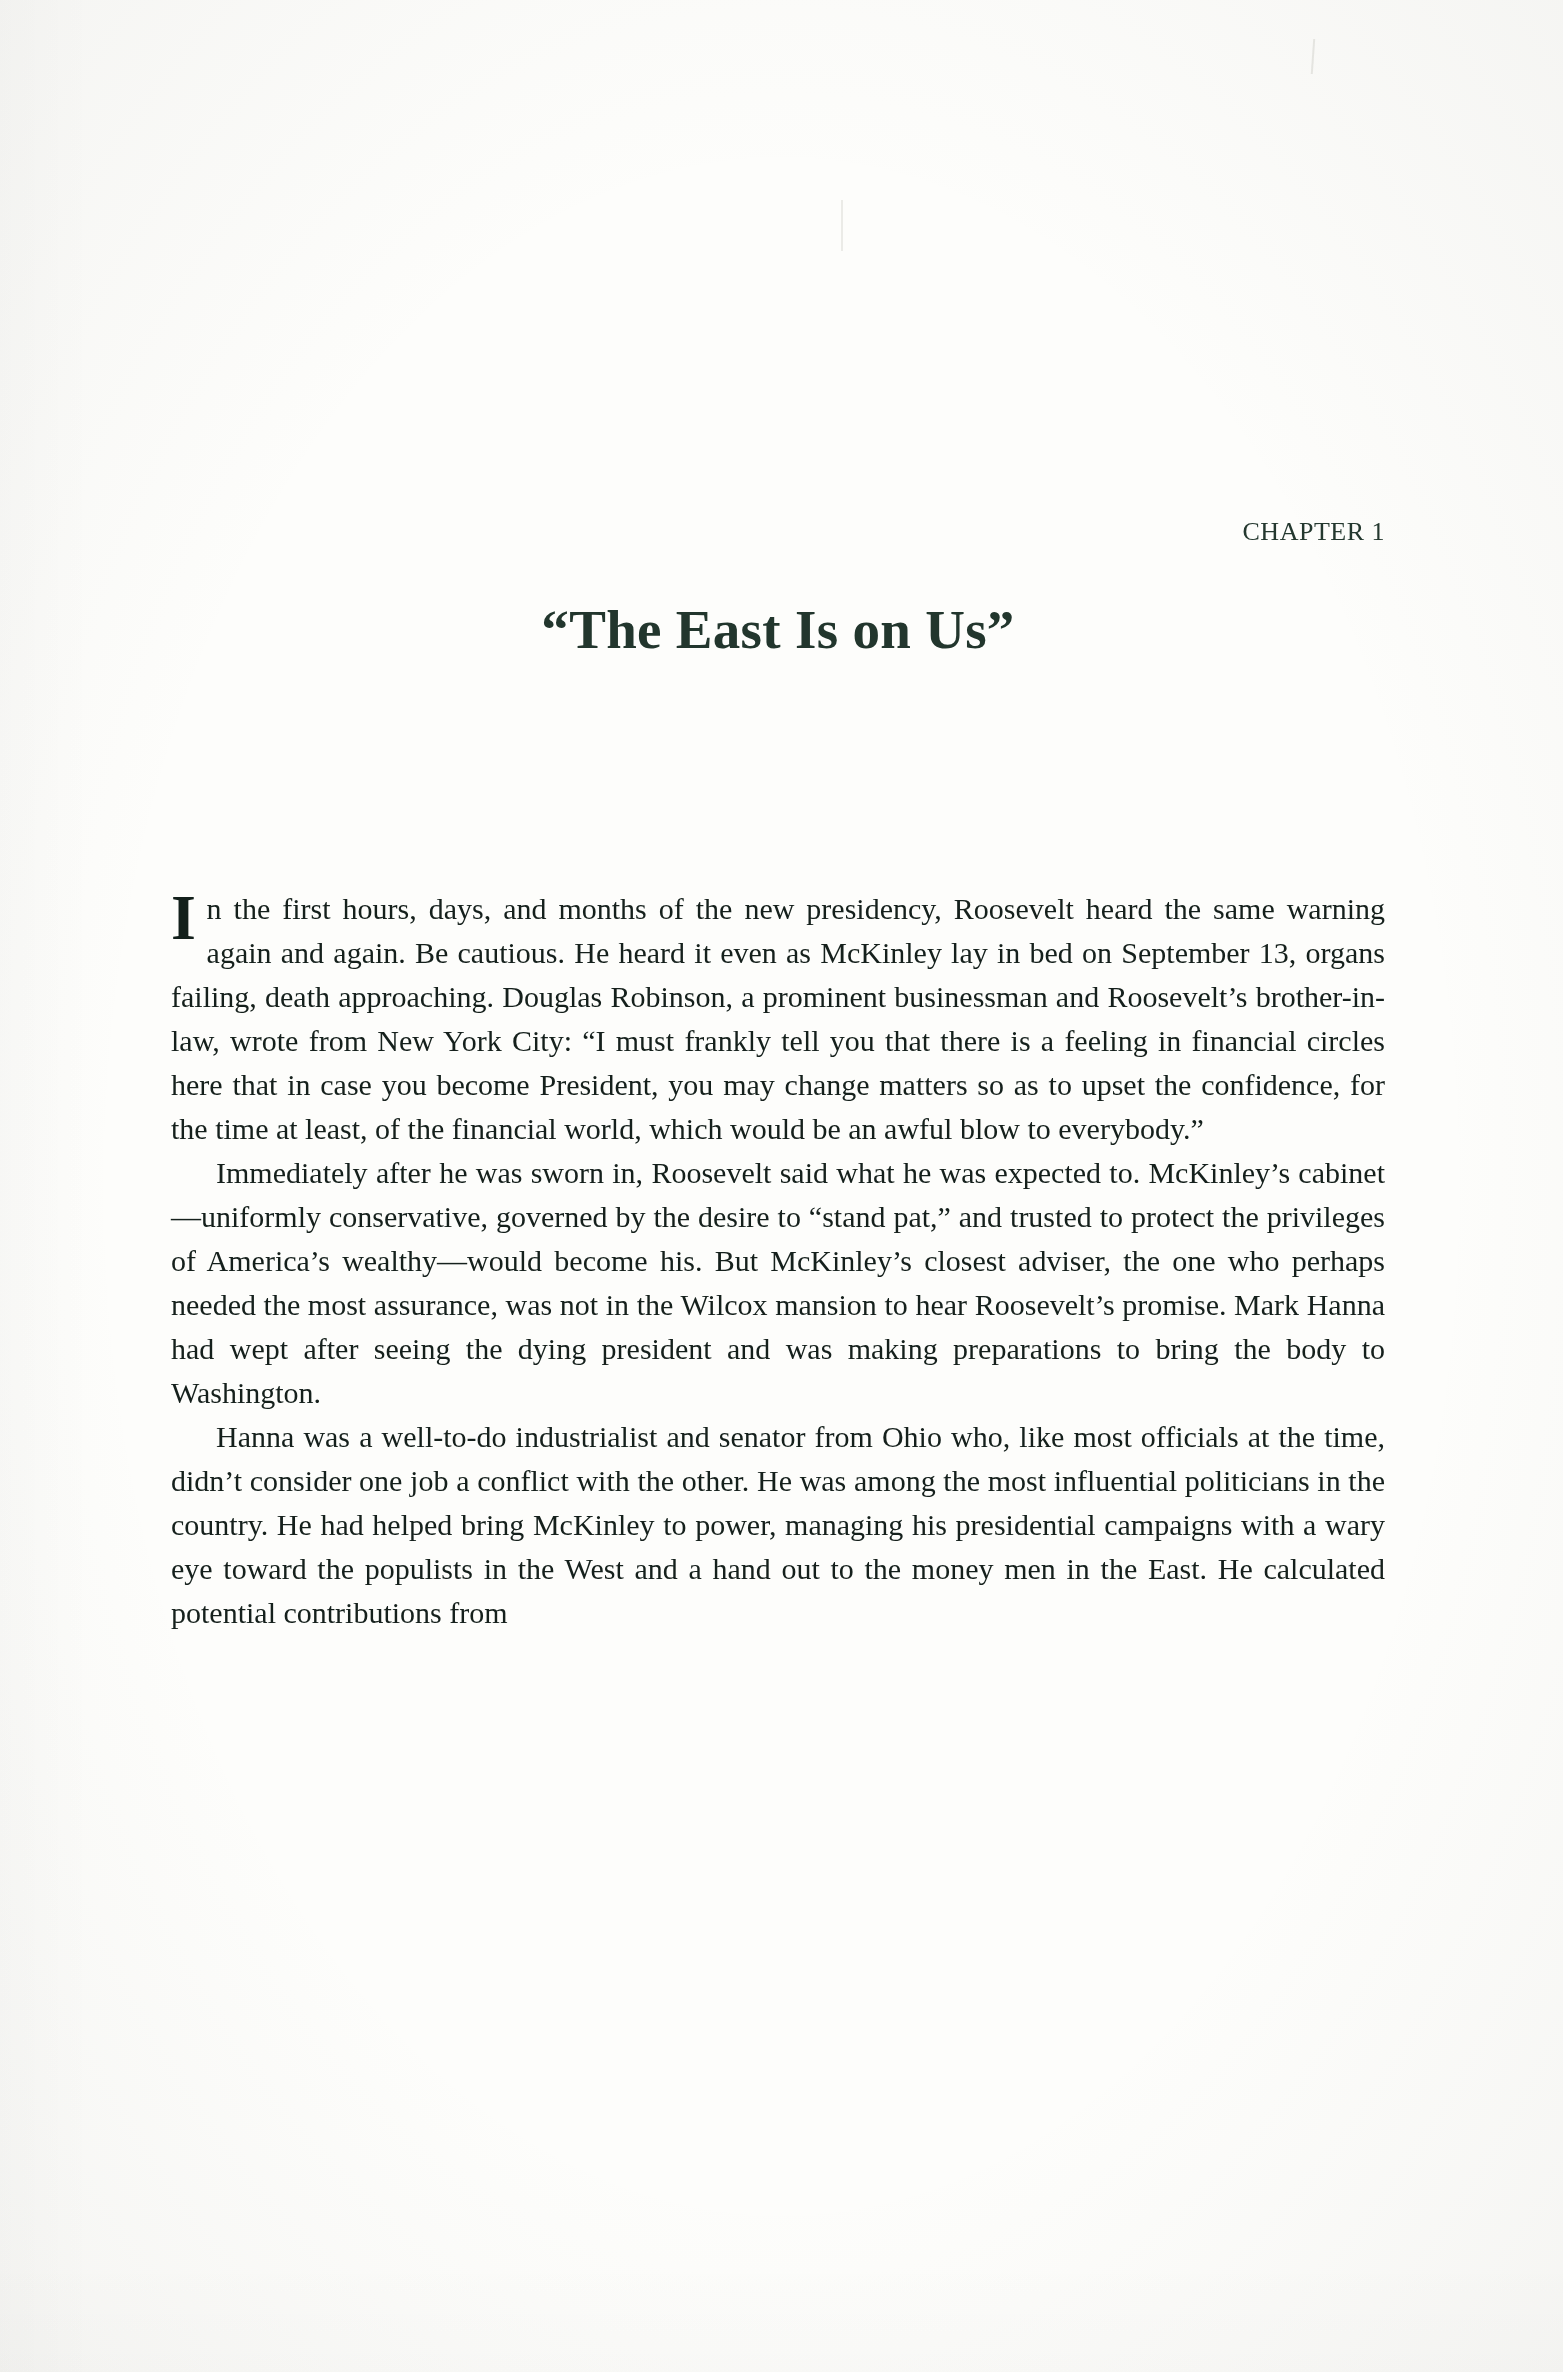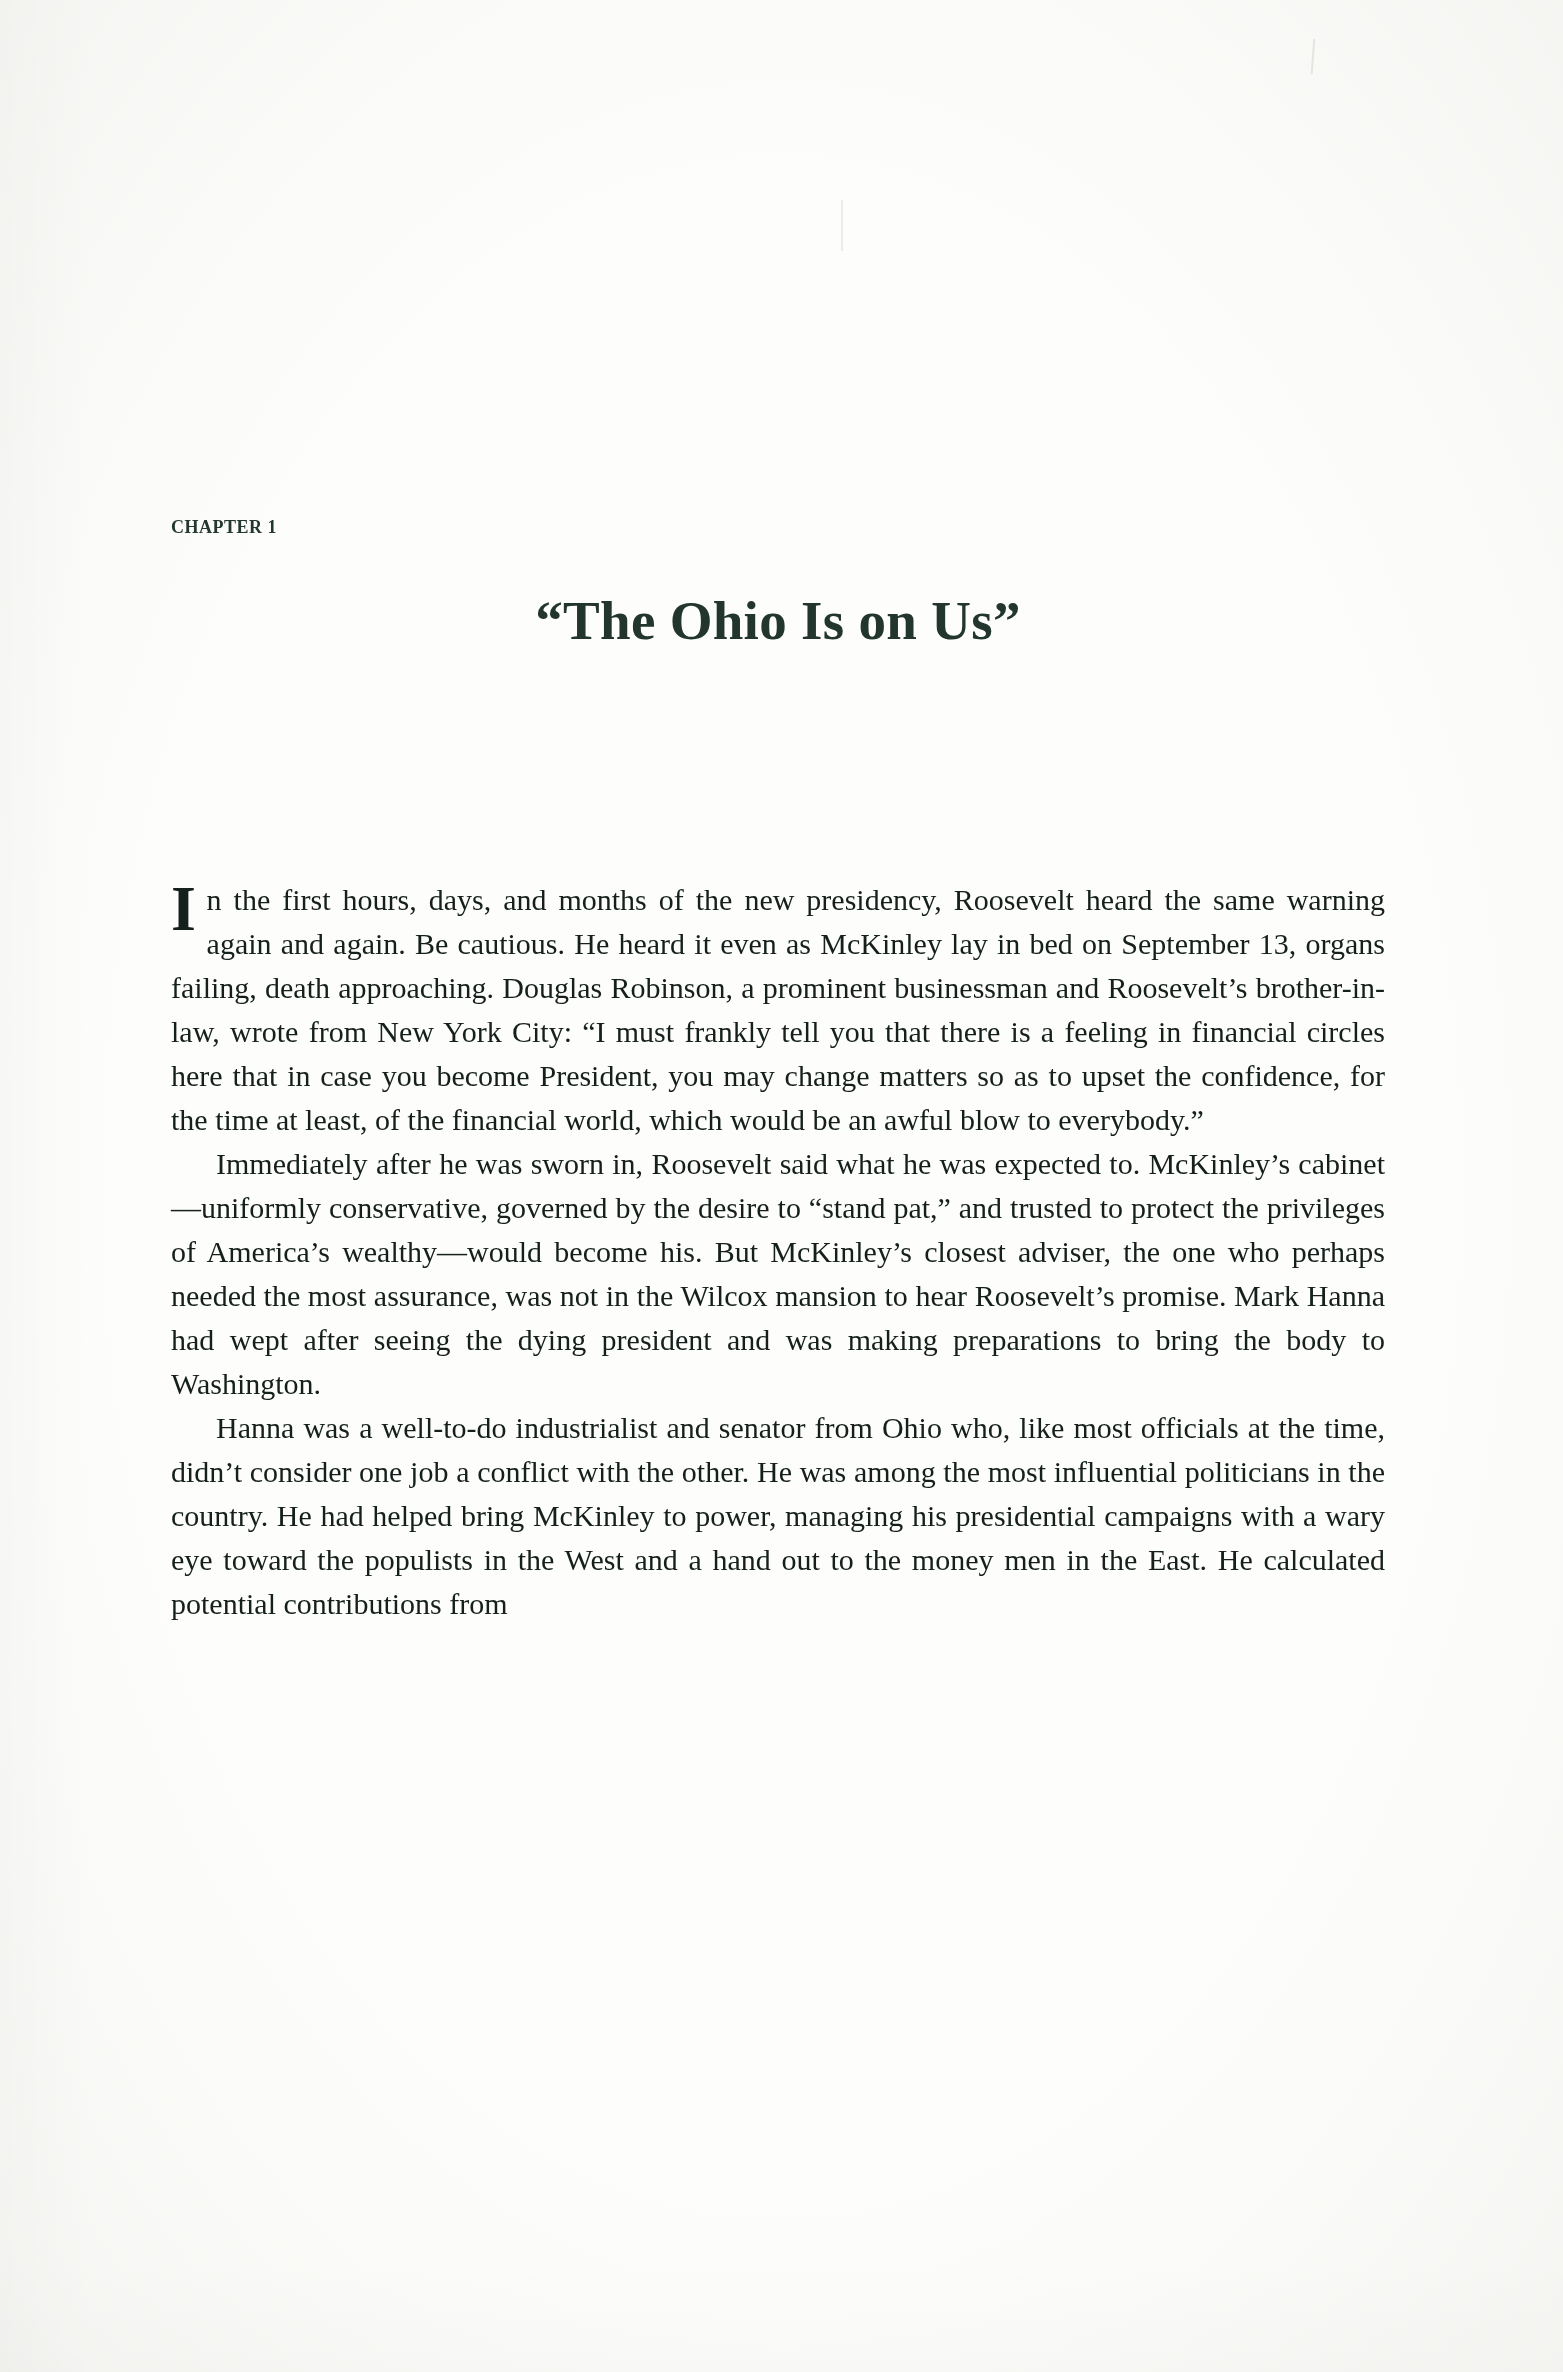--- a/index.html
+++ b/index.html
@@ -35,24 +35,24 @@
   }
   .content {
     position: absolute;
     left: 171px;
     top: 0;
     width: 1214px;
     height: 2373px;
   }
   .chapter-label {
     margin-top: 517px;
-    text-align: left;
+    text-align: right;
     font-family: "Liberation Serif", serif;
-    font-weight: bold;
-    font-size: 18px;
+    font-weight: normal;
+    font-size: 26px;
     letter-spacing: 0.5px;
     color: #24382f;
   }
   .chapter-title {
     margin-top: 51px;
     text-align: center;
     font-family: "Liberation Serif", serif;
     font-weight: bold;
     font-size: 55px;
     letter-spacing: 0.3px;
@@ -110,21 +110,21 @@
 
 <div class="page">
 
   <span class="faint-mark mark-1"></span>
   <span class="faint-mark mark-2"></span>
 
   <div class="content">
 
     <div class="chapter-label">CHAPTER 1</div>
 
-    <h1 class="chapter-title">“The Ohio Is on Us”</h1>
+    <h1 class="chapter-title">“The East Is on Us”</h1>
 
     <div class="body-text">
       <p class="first">
         <span class="dropcap">I</span><span>n the first hours, days, and months of the new presidency, Roosevelt heard the same warning again and again. Be cautious. He heard it even as McKinley lay in bed on September 13, organs failing, death approaching. Douglas Robinson, a prominent businessman and Roosevelt’s brother-in-law, wrote from New York City: “I must frankly tell you that there is a feeling in financial circles here that in case you become President, you may change matters so as to upset the confidence, for the time at least, of the financial world, which would be an awful blow to everybody.”</span>
       </p>
       <p>Immediately after he was sworn in, Roosevelt said what he was expected to. McKinley’s cabinet—uniformly conservative, governed by the desire to “stand pat,” and trusted to protect the privileges of America’s wealthy—would become his. But McKinley’s closest adviser, the one who perhaps needed the most assurance, was not in the Wilcox mansion to hear Roosevelt’s promise. Mark Hanna had wept after seeing the dying president and was making preparations to bring the body to Washington.</p>
       <p>Hanna was a well-to-do industrialist and senator from Ohio who, like most officials at the time, didn’t consider one job a conflict with the other. He was among the most influential politicians in the country. He had helped bring McKinley to power, managing his presidential campaigns with a wary eye toward the populists in the West and a hand out to the money men in the East. He calculated potential contributions from</p>
     </div>
 
   </div>

